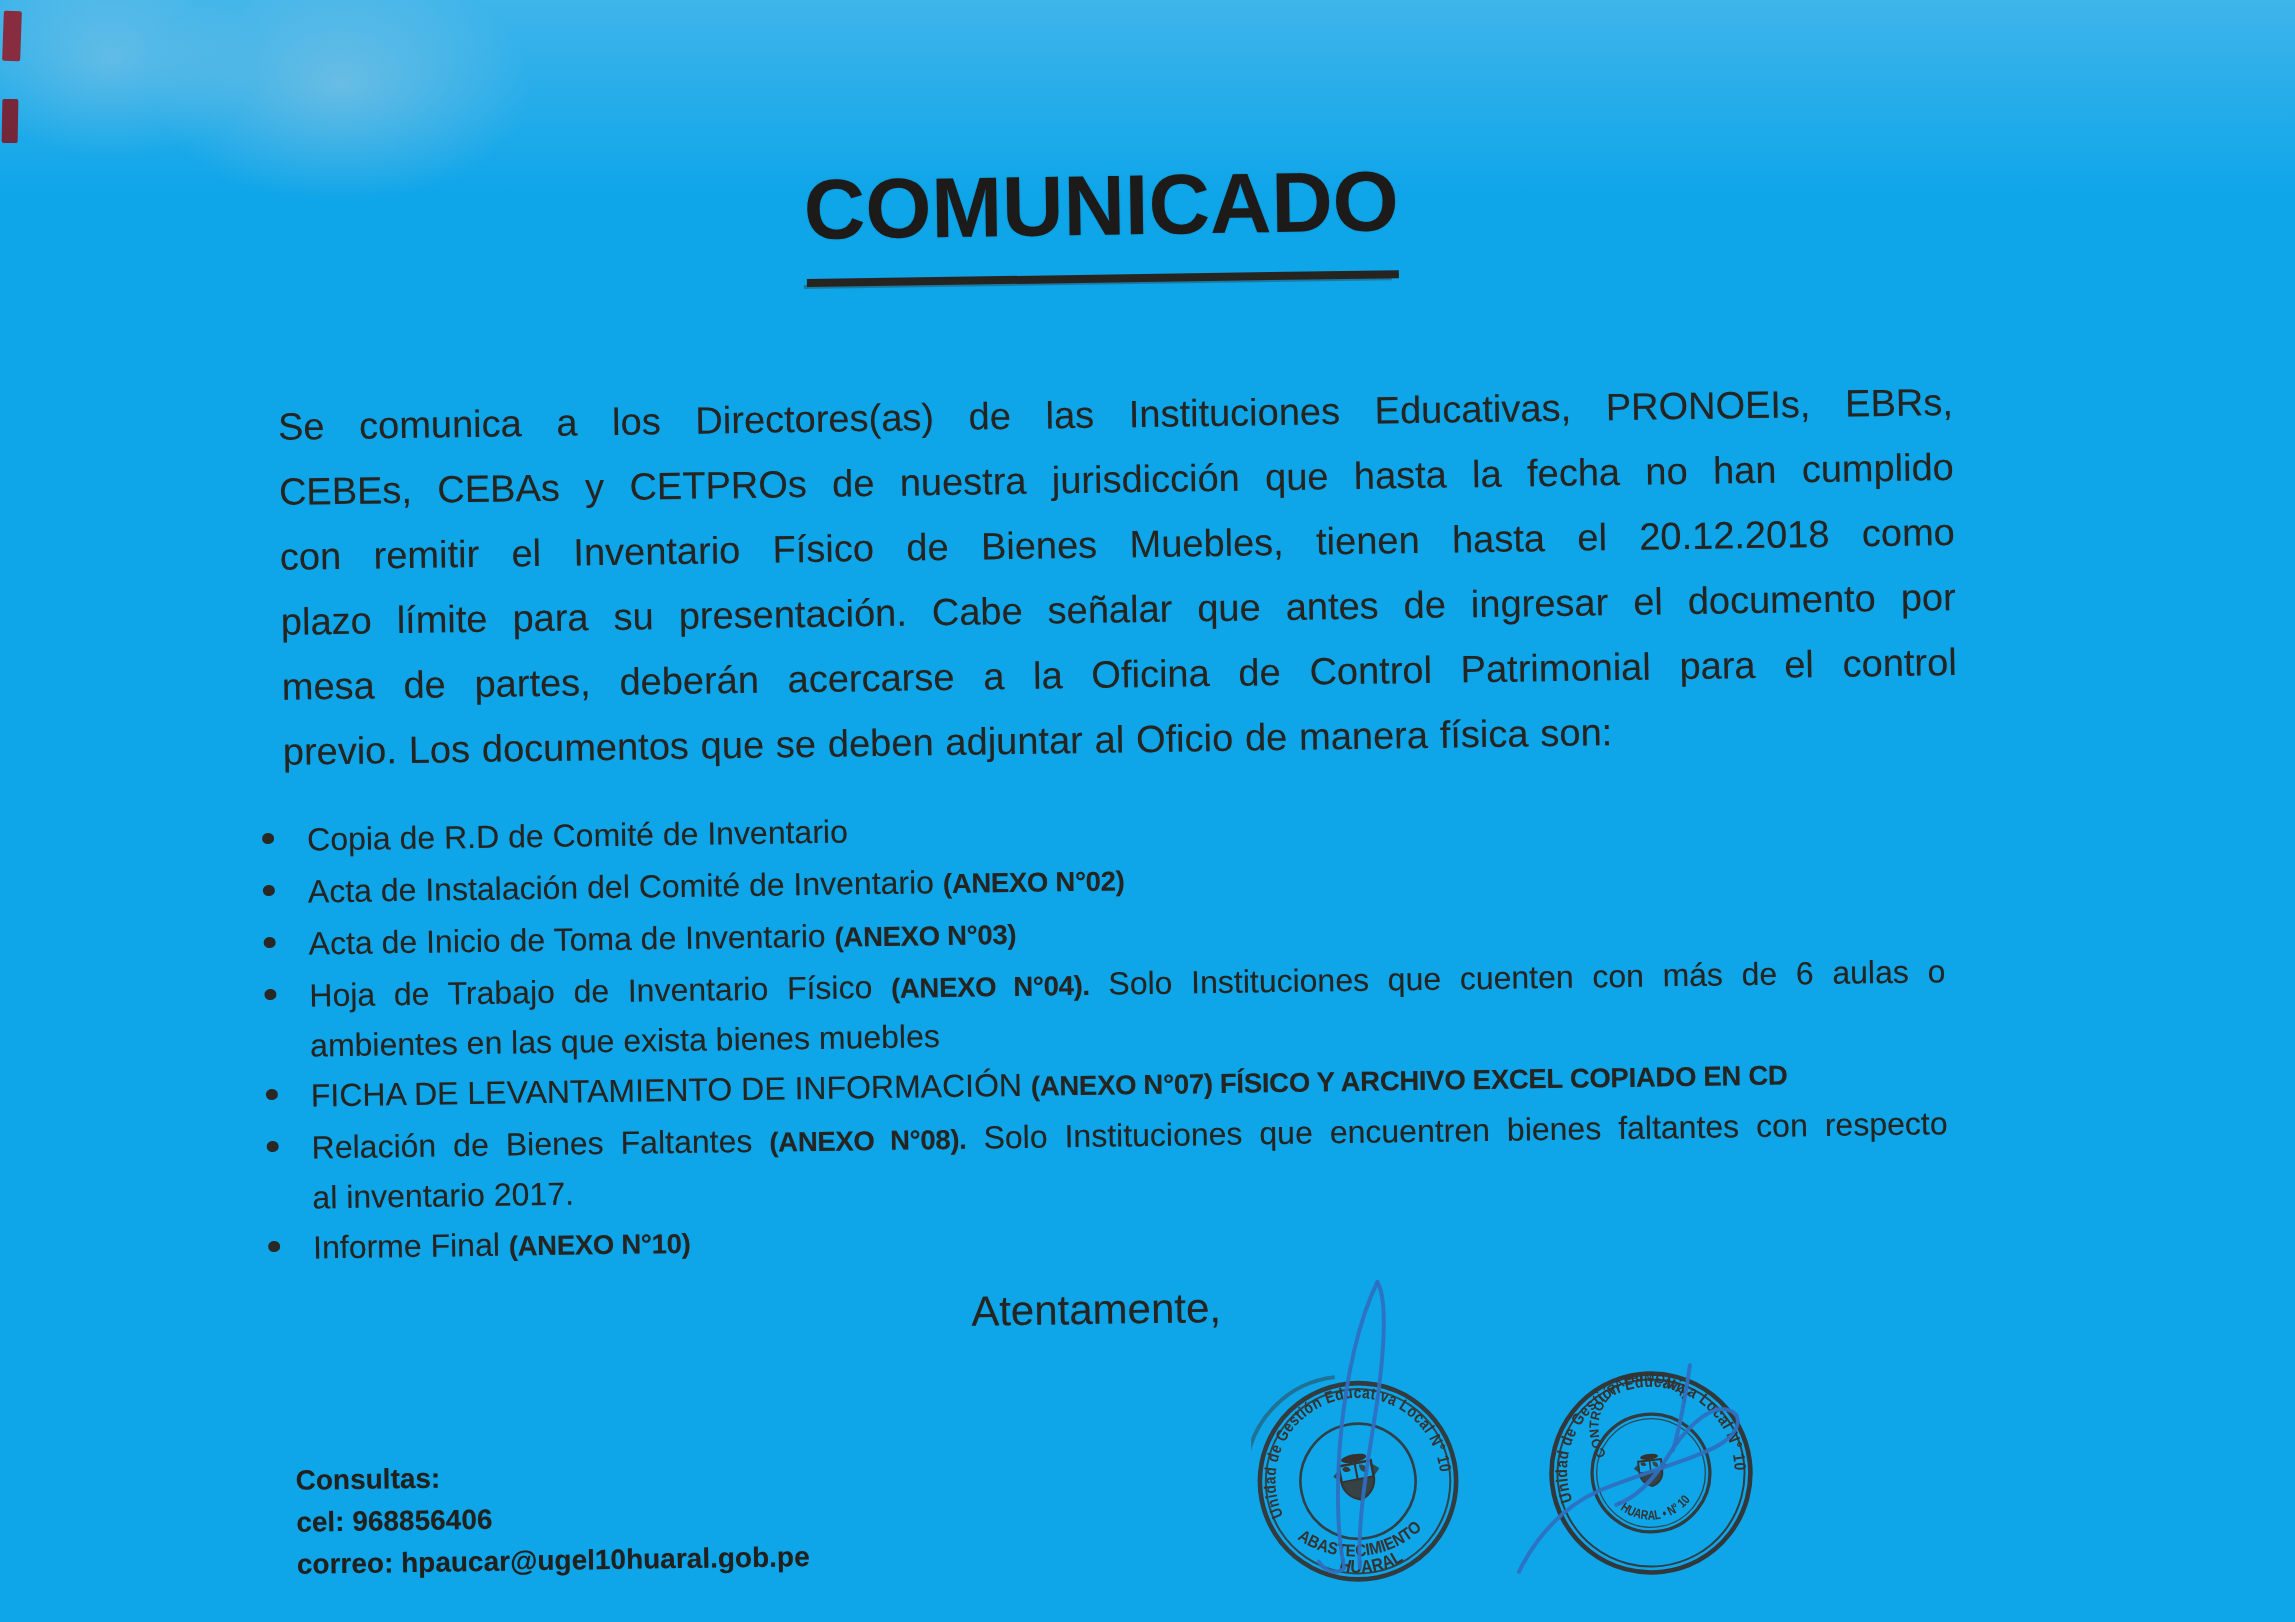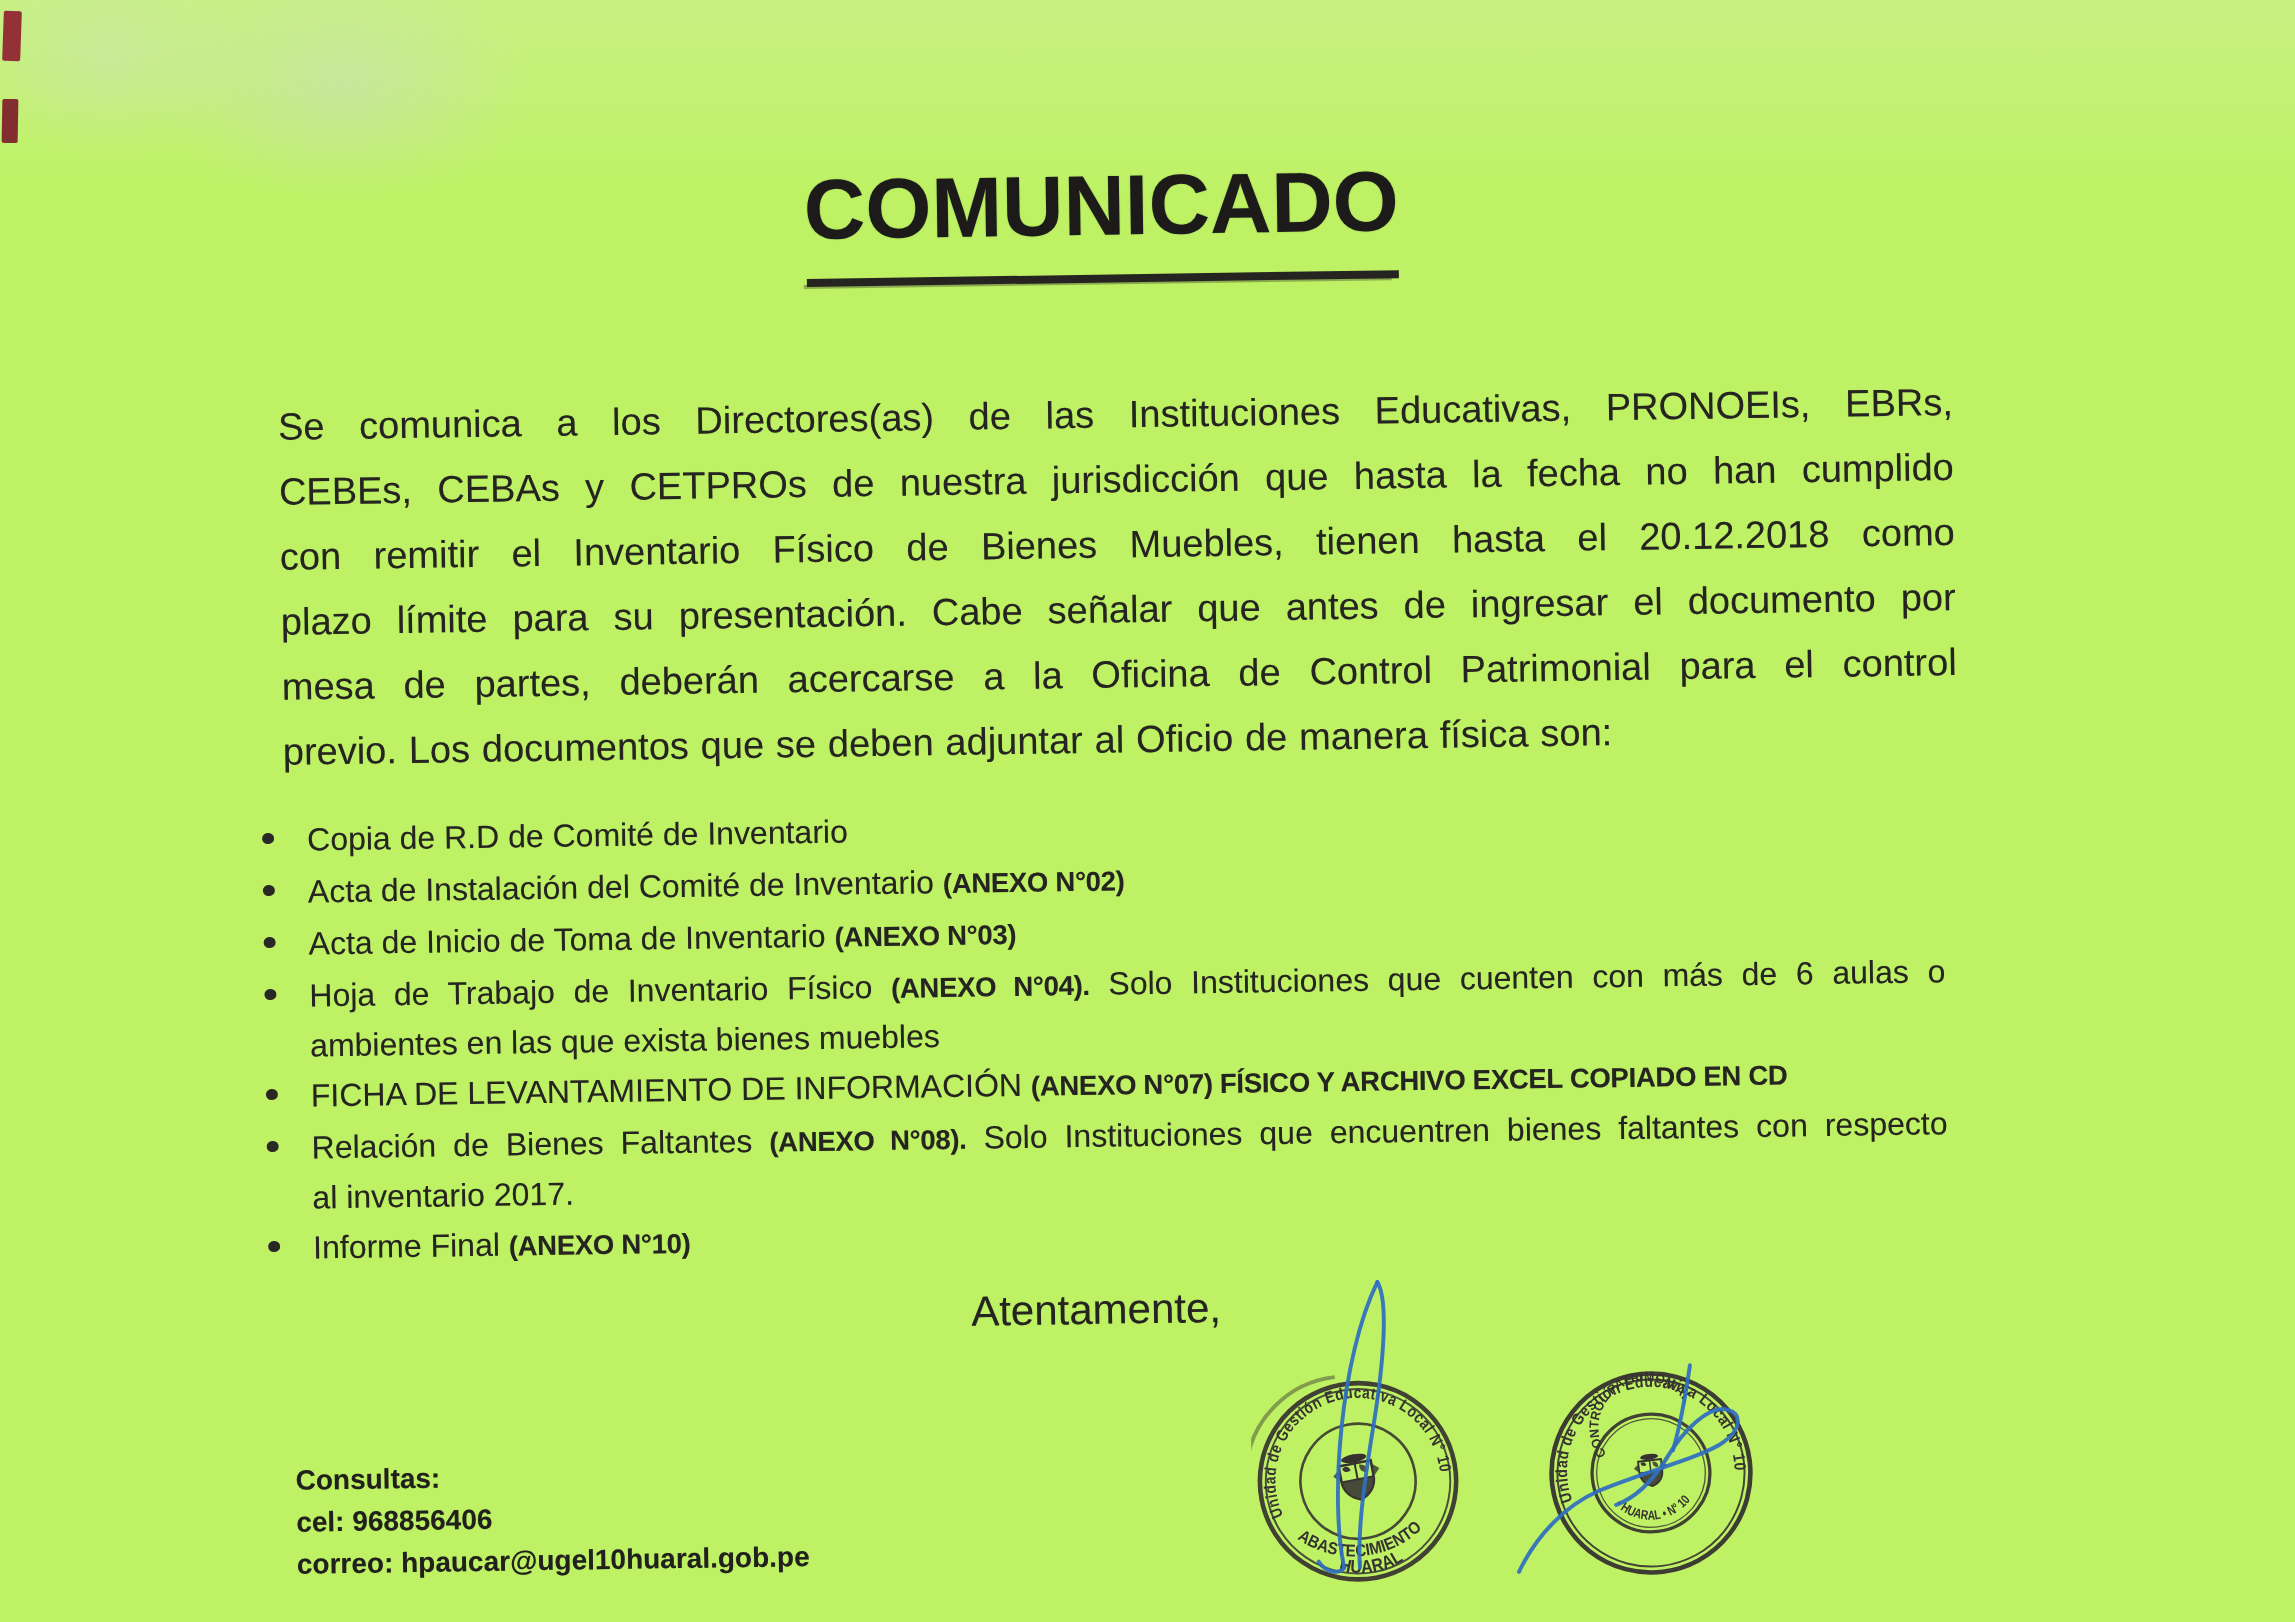--- a/index.html
+++ b/index.html
@@ -1,18 +1,18 @@
 <!DOCTYPE html>
 <html style="font-size:10.5px"><head>
 <meta charset="utf-8">
 <style>
   html,body{margin:0;padding:0;background:#e8e8e6;}
   .page{
     position:relative; width:2295px; height:1623px; overflow:hidden;
-    background:#bef264;
+    background:#0ea5e9;
     font-family:"Liberation Sans","DejaVu Sans",sans-serif;
     color:#24221f;
   }
   .page::before{
     content:""; position:absolute; inset:0; pointer-events:none;
     background:
       radial-gradient(275px 170px at 340px 85px, rgba(206,213,219,.38), transparent 70%),
       radial-gradient(209px 144px at 111px 59px, rgba(210,216,222,.30), transparent 70%),
       linear-gradient(180deg, rgba(233,236,239,.22), transparent 196px);
   }

